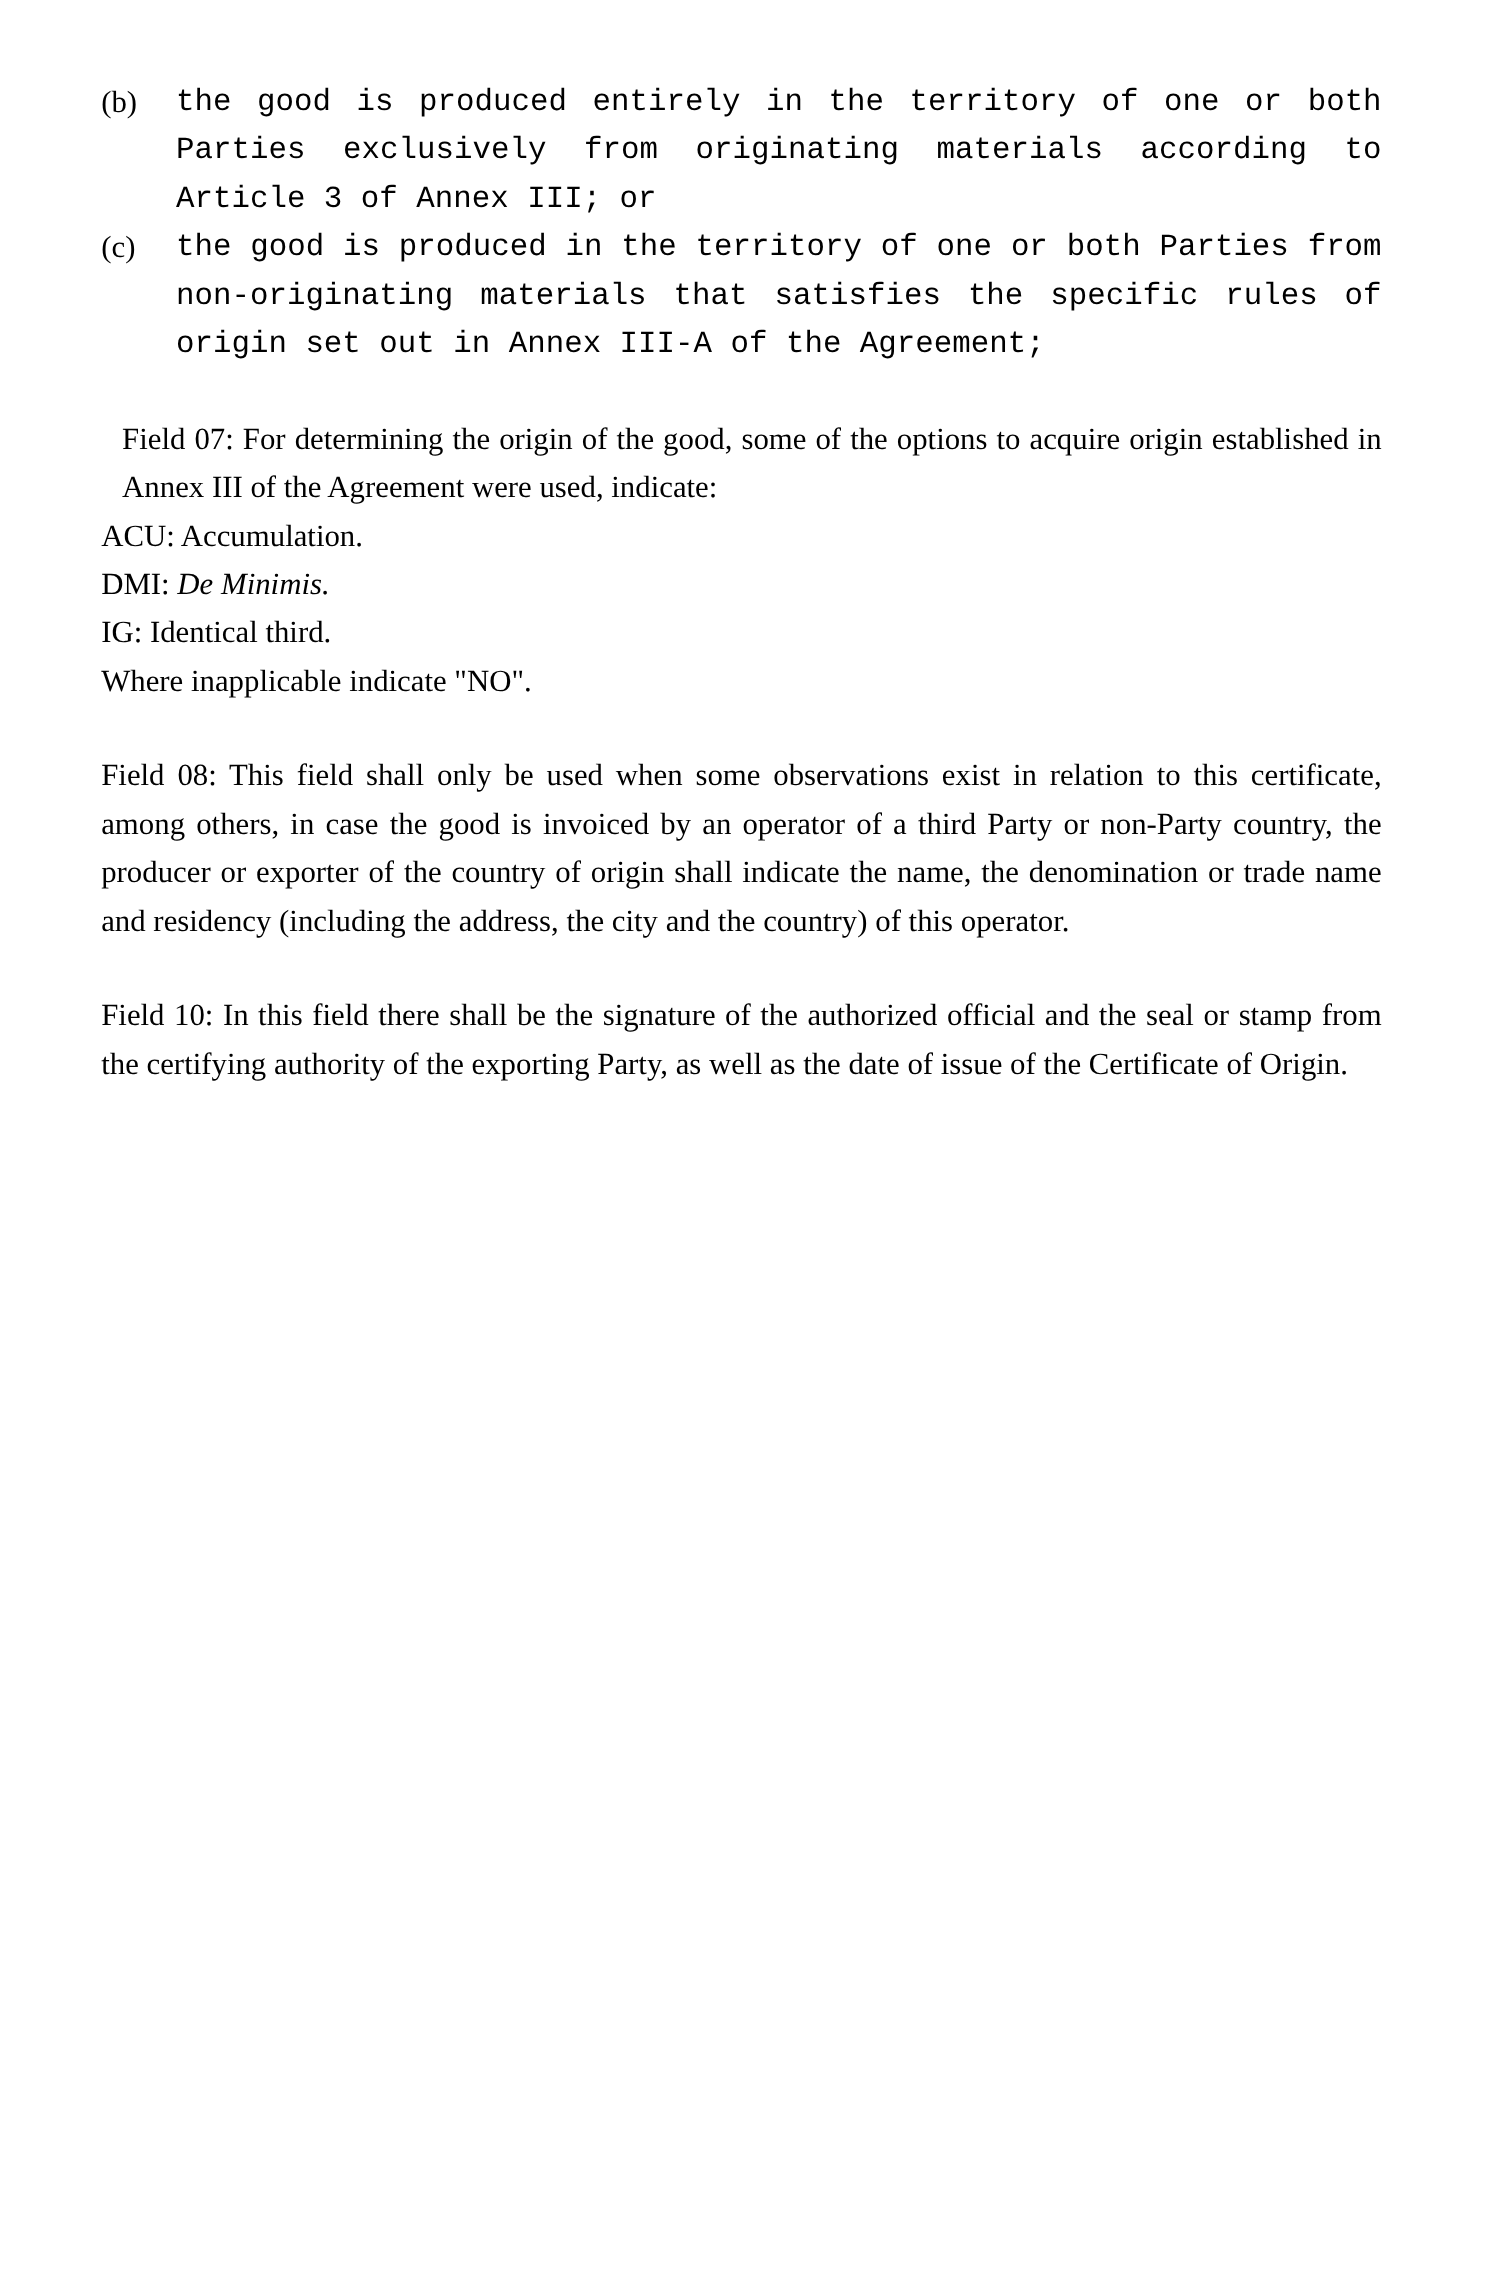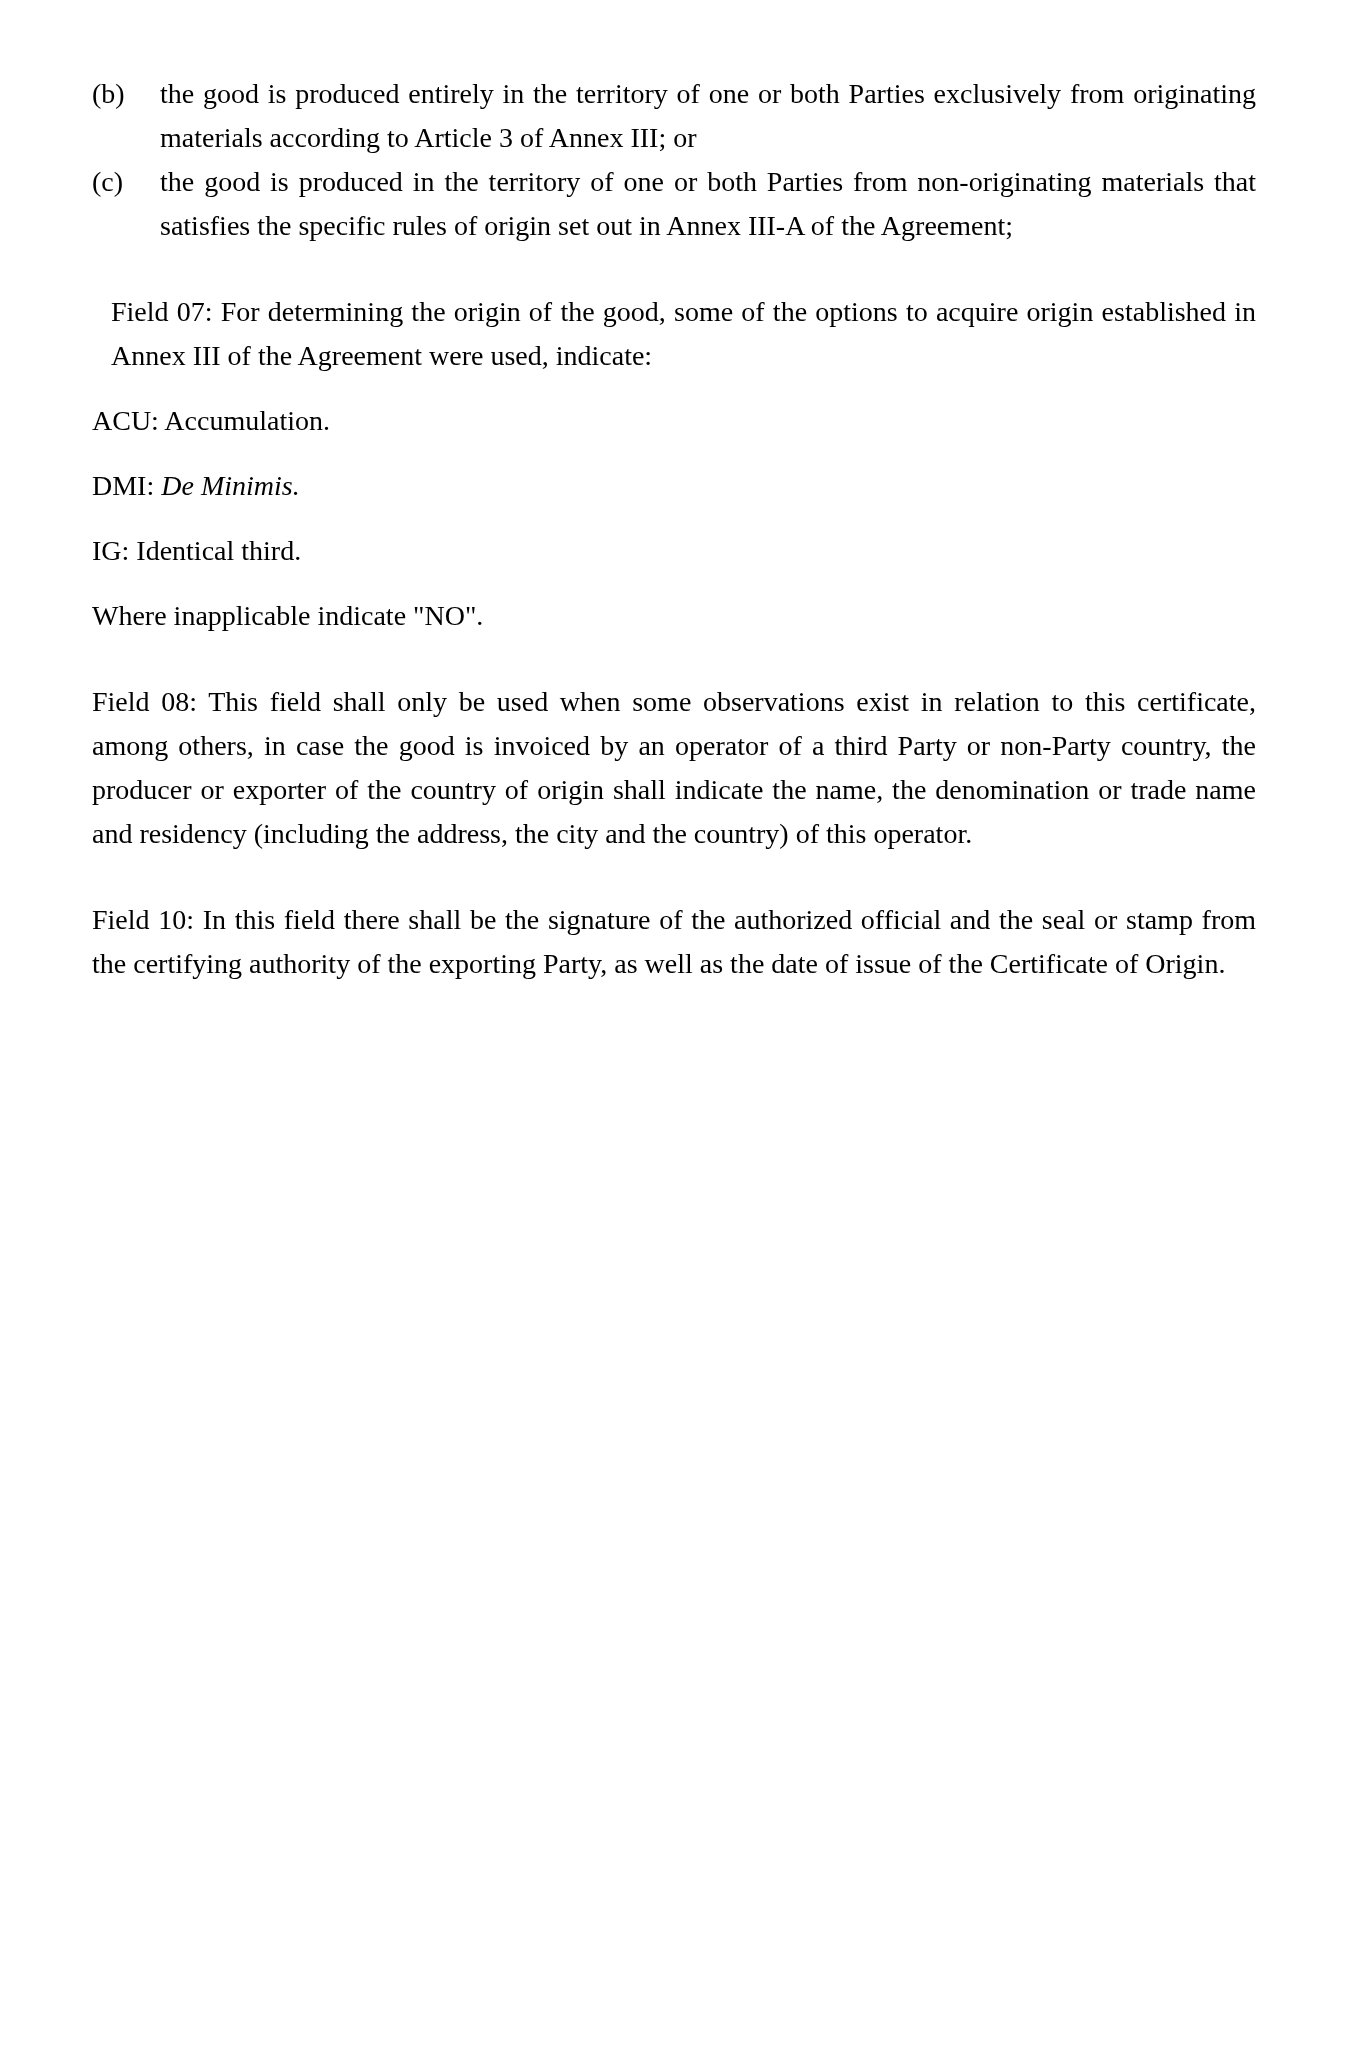--- a/index.html
+++ b/index.html
@@ -23,28 +23,28 @@
     display: flex;
     align-items: flex-start;
   }
   .list-marker {
     flex: 0 0 68px;
     text-align: left;
   }
   .list-text {
     flex: 1 1 auto;
     text-align: justify;
+    font-family: Liberation Mono, monospace;
   }
   .para {
     margin-top: 42px;
     text-align: justify;
   }
   .line {
     text-align: left;
-    margin-top: 21px;
   }
   .italic {
     font-style: italic;
     font-family: Liberation Serif, serif;
   }
 </style>
 </head>
 <body>
 
 <div class="page">

